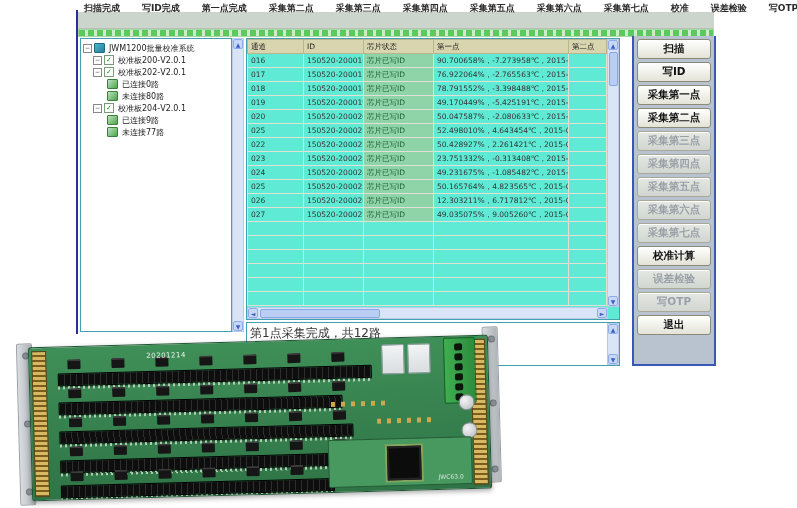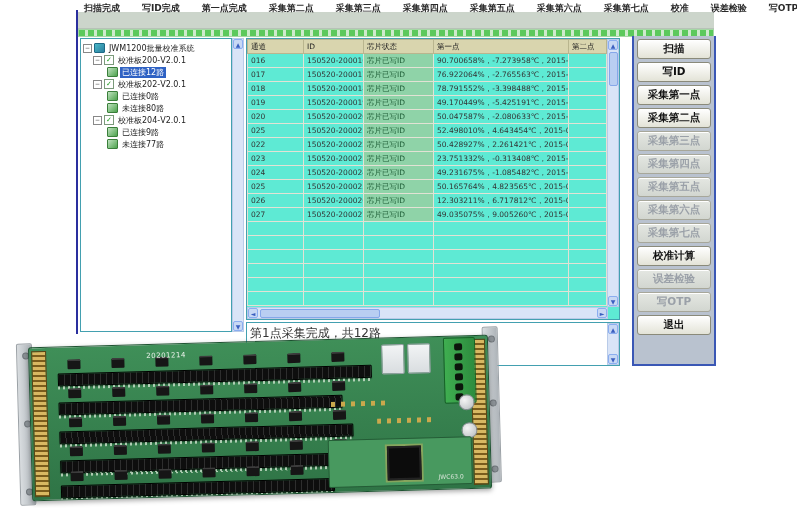--- a/index.html
+++ b/index.html
@@ -127,24 +127,20 @@
     <div>
         <div class="tree-row">
           <span class="tree-expander">−</span>
           <span class="tree-icon root"></span>
           <span class="tree-label">JWM1200批量校准系统</span>
         </div>
         <div class="tree-row" style="padding-left: 10px;">
           <span class="tree-expander">−</span>
           <span class="tree-checkbox">✓</span>
           <span class="tree-label">校准板200-V2.0.1</span>
-        </div>
-        <div class="tree-row" style="padding-left: 26px;">
-          <span class="tree-icon leaf"></span>
-          <span class="tree-label selected">已连接12路</span>
         </div>
         <div class="tree-row" style="padding-left: 10px;">
           <span class="tree-expander">−</span>
           <span class="tree-checkbox">✓</span>
           <span class="tree-label">校准板202-V2.0.1</span>
         </div>
         <div class="tree-row" style="padding-left: 26px;">
           <span class="tree-icon leaf"></span>
           <span class="tree-label">已连接0路</span>
         </div>

